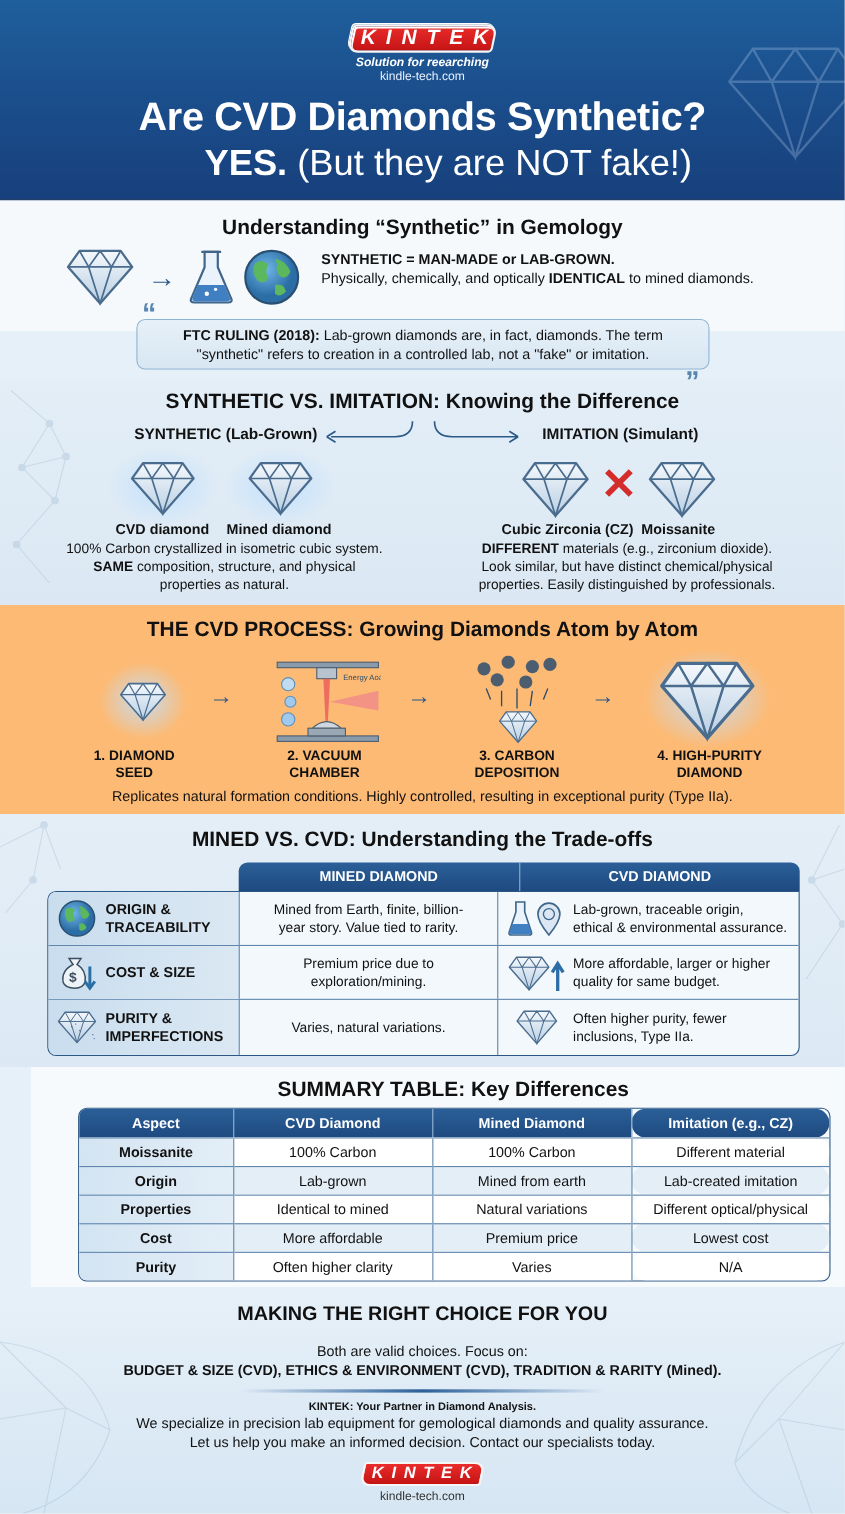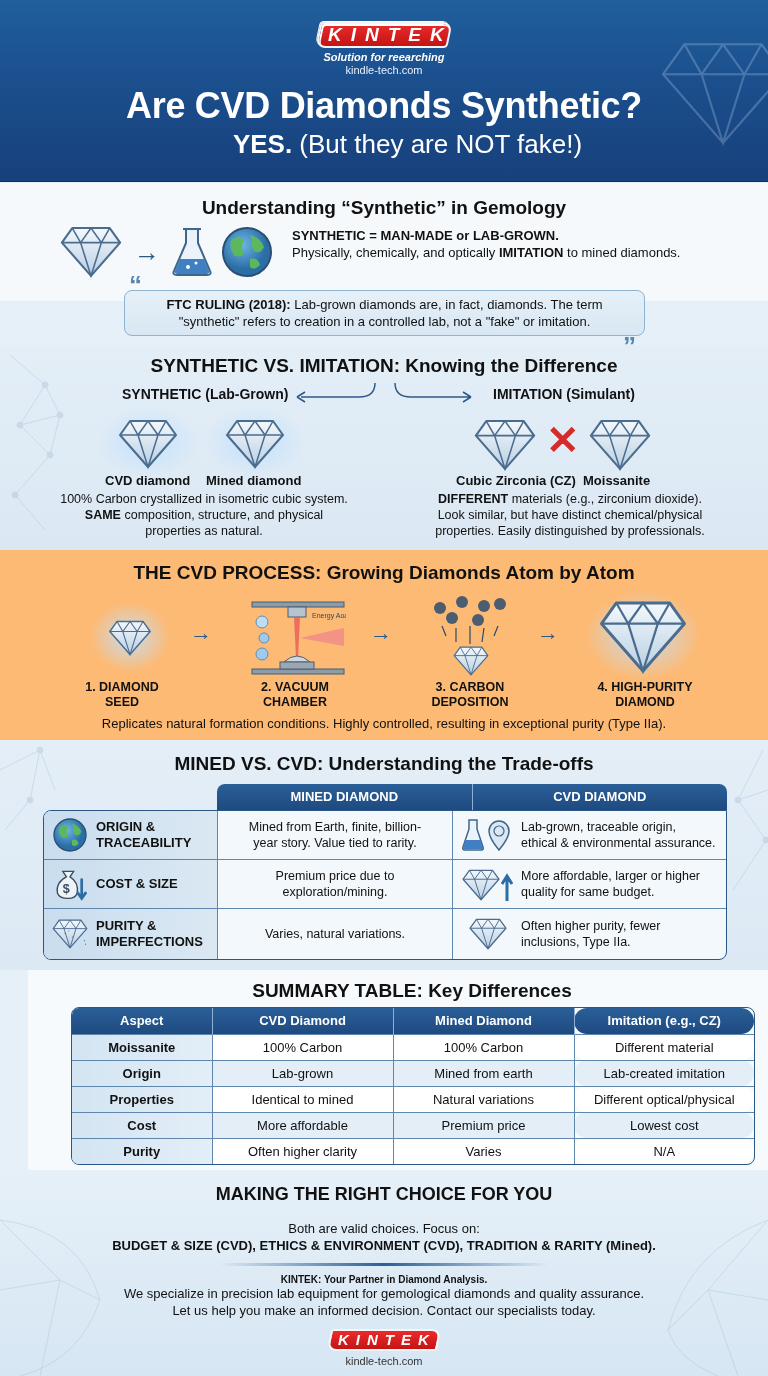--- a/index.html
+++ b/index.html
@@ -31,21 +31,21 @@
     line-height: 22px;
   }
   .logo-badge span {
     display: inline-block; transform: skewX(12deg);
     font-weight: bold; font-style: italic; font-size: 19px; letter-spacing: 9px; color: #fff;
     padding-left: 8px;
   }
   .logo-tag { font-size: 11px; font-weight: bold; font-style: italic; margin-top: 3px; }
   .logo-url { font-size: 11px; margin-top: 1px; color: #e8f0ff; }
   .hero-title { font-size: 36px; font-weight: bold; margin-top: 9px; letter-spacing: -0.3px; }
-  .hero-sub { font-size: 26px; margin-top: 2px; padding-left: 47px; }
+  .hero-sub { font-size: 33px; margin-top: 2px; padding-left: 47px; }
   .hero-sub b { font-weight: bold; }
   .hdr-diamond { position: absolute; right: -20px; top: 40px; width: 130px; height: 150px; opacity: 0.25; }
 
   
   .section { position: absolute; left: 0; width: 768px; }
   .sec-title { text-align: center; font-weight: bold; font-size: 19px; color: #111; }
 
   
   .s1 { top: 183px; height: 118px; background: #f5f9fc; }
   .s1 .sec-title { margin-top: 14px; }
@@ -205,21 +205,21 @@
         <circle cx="26" cy="38" r="1.5" fill="#fff"></circle>
       <path d="M13 4 H31" stroke="#3f6588" stroke-width="2"></path>
     </svg>
     <svg width="54" height="54" viewBox="0 0 54 54" style="margin-left:6px">
       <circle cx="27" cy="27" r="24" fill="url(#earth)" stroke="#2a4f72" stroke-width="2"></circle>
       <path d="M12 14 Q20 10 24 16 Q20 22 24 28 Q20 34 14 30 Q8 22 12 14 Z M30 10 Q40 12 44 22 Q40 30 34 26 Q30 20 32 16 Z M30 34 Q38 32 40 40 Q34 46 30 42 Z" fill="#5cb85c"></path>
     </svg>
   </div>
   <div class="s1-text">
     <div style="font-weight:bold">SYNTHETIC = MAN-MADE or LAB-GROWN.</div>
-    <div><span>Physically, chemically, and optically </span><b>IMITATION</b><span> to mined diamonds.</span></div>
+    <div><span>Physically, chemically, and optically </span><b>IDENTICAL</b><span> to mined diamonds.</span></div>
   </div>
   <div class="quote-box">
     <span class="q-open">“</span>
     <div><b>FTC RULING (2018):</b><span> Lab-grown diamonds are, in fact, diamonds. The term</span></div>
     <div>"synthetic" refers to creation in a controlled lab, not a "fake" or imitation.</div>
     <span class="q-close">”</span>
   </div>
 </div>
 
 <div class="section s2">

